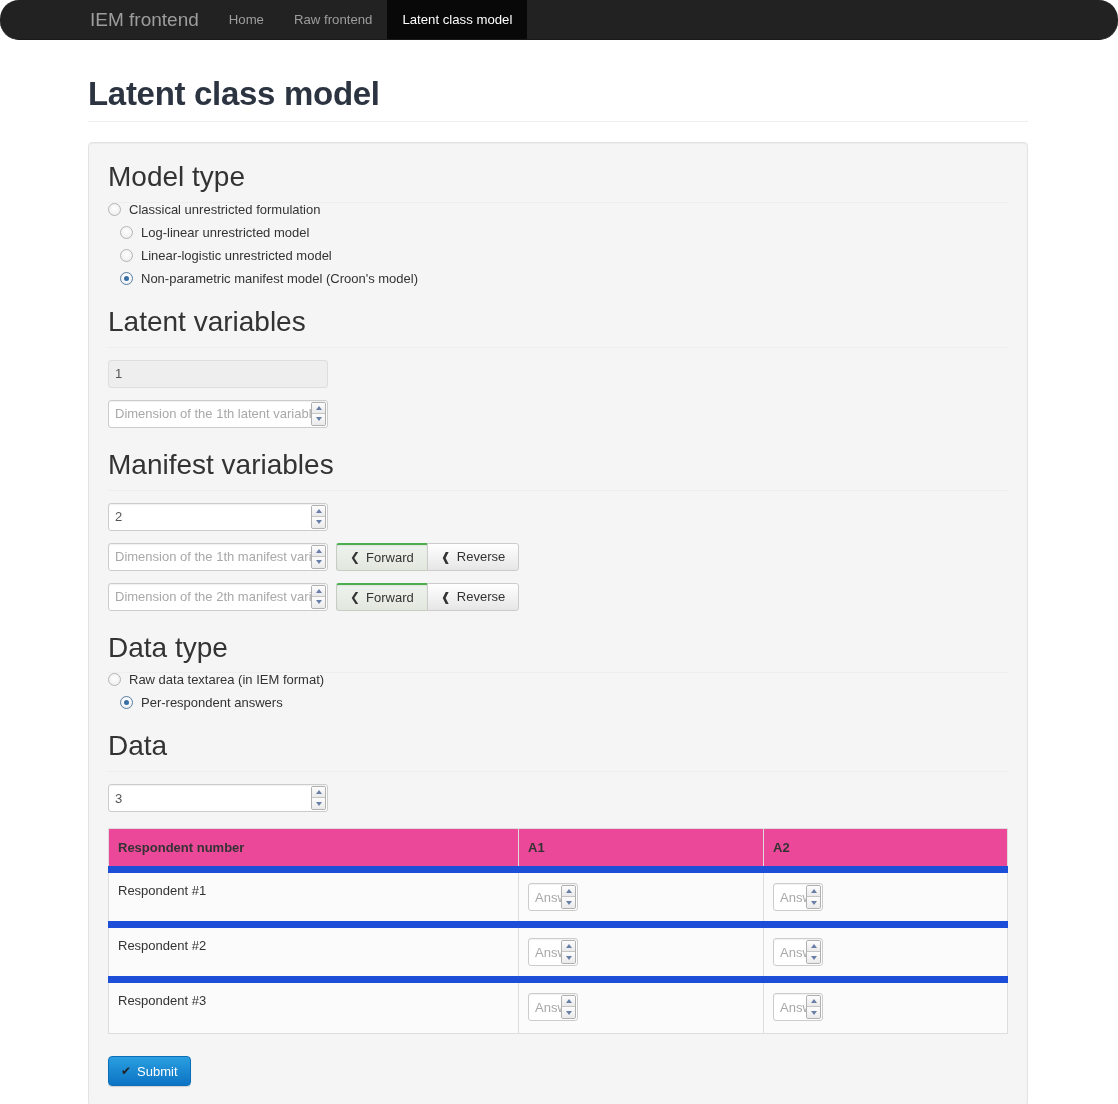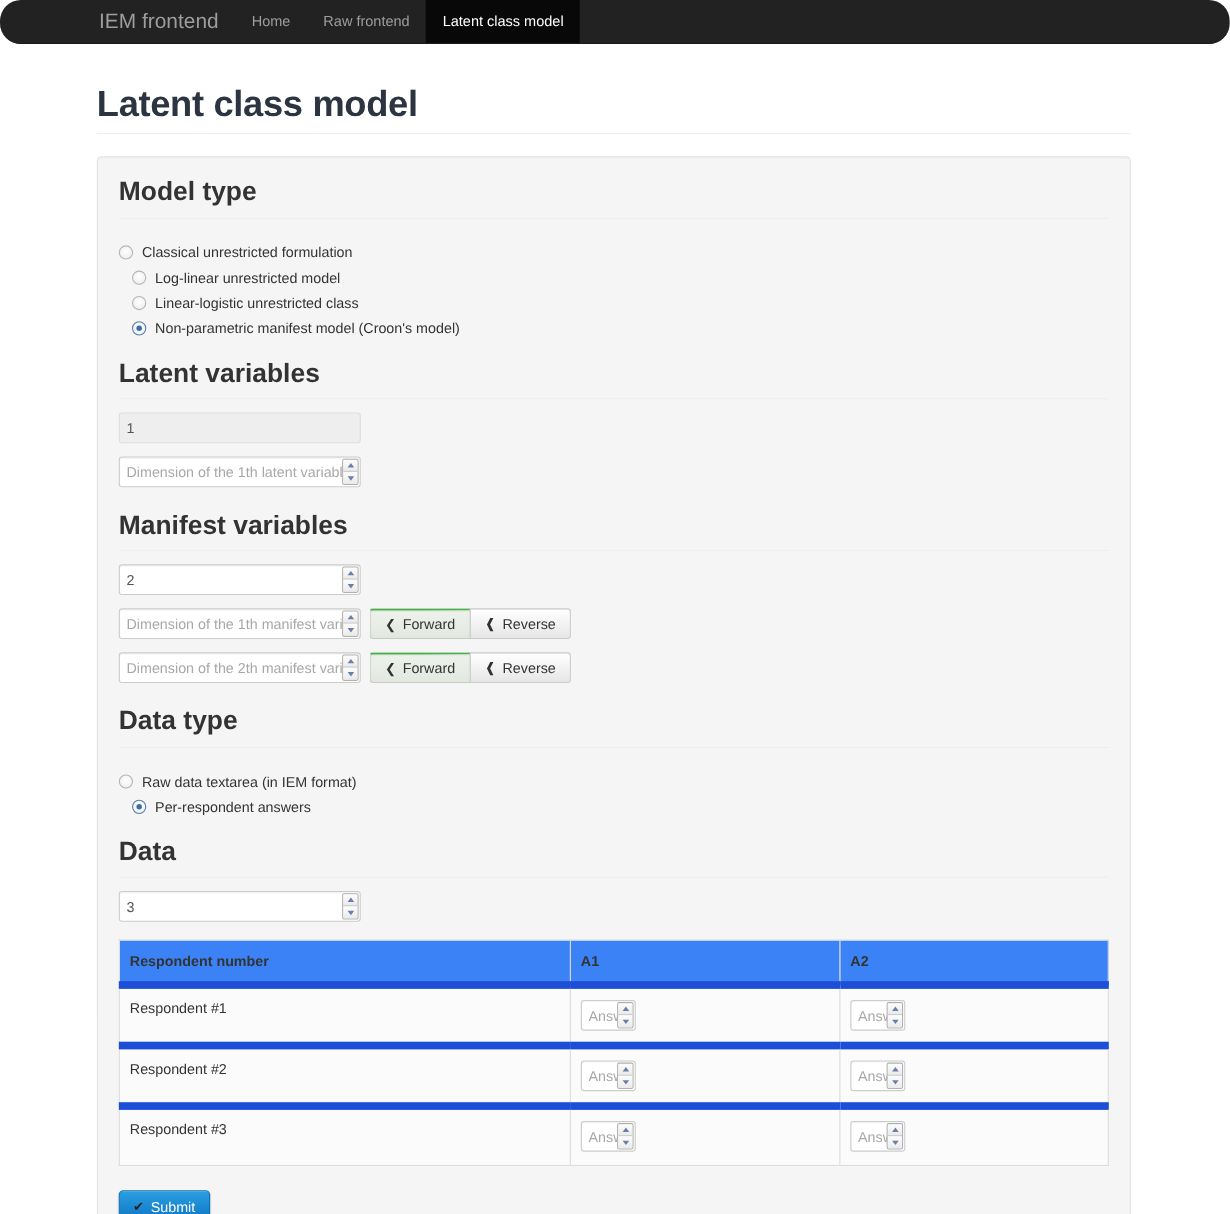--- a/index.html
+++ b/index.html
@@ -81,32 +81,32 @@
     border-radius: 4px;
     box-shadow: inset 0 1px 1px rgba(0,0,0,0.04);
     padding: 19px;
     margin-bottom: 20px;
   }
 
   h2.section {
     margin: 0 0 0 0;
     padding-bottom: 9px;
     border-bottom: 1px solid #eeeeee;
-    font-size: 24px;
-    font-weight: bold;
+    font-size: 28px;
+    font-weight: normal;
     color: #333333;
     line-height: 1.1;
   }
   h2.section.tight { margin-top: 22px; }
 
   
   .radio-row {
     display: flex;
     align-items: center;
-    margin-top: 24px;
+    margin-top: 0;
     margin-bottom: 0;
   }
   .radio-row + .radio-row { margin-top: 10px; margin-left: 12px; }
   .radio-mark {
     width: 13px; height: 13px;
     border-radius: 50%;
     border: 1px solid #b5b5b5;
     background: radial-gradient(circle at 50% 40%, #ffffff 0%, #f0f0f0 70%, #e6e6e6 100%);
     margin-right: 8px;
     flex: 0 0 auto;
@@ -226,21 +226,21 @@
     border: 1px solid #dddddd;
   }
   table.data th {
     text-align: left;
     font-size: 13px;
     font-weight: bold;
     color: #333333;
     padding: 11px 9px;
     border-bottom: 2px solid #dddddd;
     border-right: 1px solid #dddddd;
-    background: #3b82f6;
+    background: #ec4899;
   }
   table.data td {
     font-size: 13px;
     color: #333333;
     padding: 10px 9px;
     border-top: 7px solid #1d4ed8;
     border-right: 1px solid #dddddd;
     vertical-align: top;
     height: 54px;
   }
@@ -294,21 +294,21 @@
     <div class="radio-row">
       <span class="radio-mark"></span>
       <span class="radio-label">Classical unrestricted formulation</span>
     </div>
     <div class="radio-row">
       <span class="radio-mark"></span>
       <span class="radio-label">Log-linear unrestricted model</span>
     </div>
     <div class="radio-row">
       <span class="radio-mark"></span>
-      <span class="radio-label">Linear-logistic unrestricted class</span>
+      <span class="radio-label">Linear-logistic unrestricted model</span>
     </div>
     <div class="radio-row">
       <span class="radio-mark checked"></span>
       <span class="radio-label">Non-parametric manifest model (Croon's model)</span>
     </div>
 
     
     <h2 class="section tight">Latent variables</h2>
 
     <div class="field-row">

